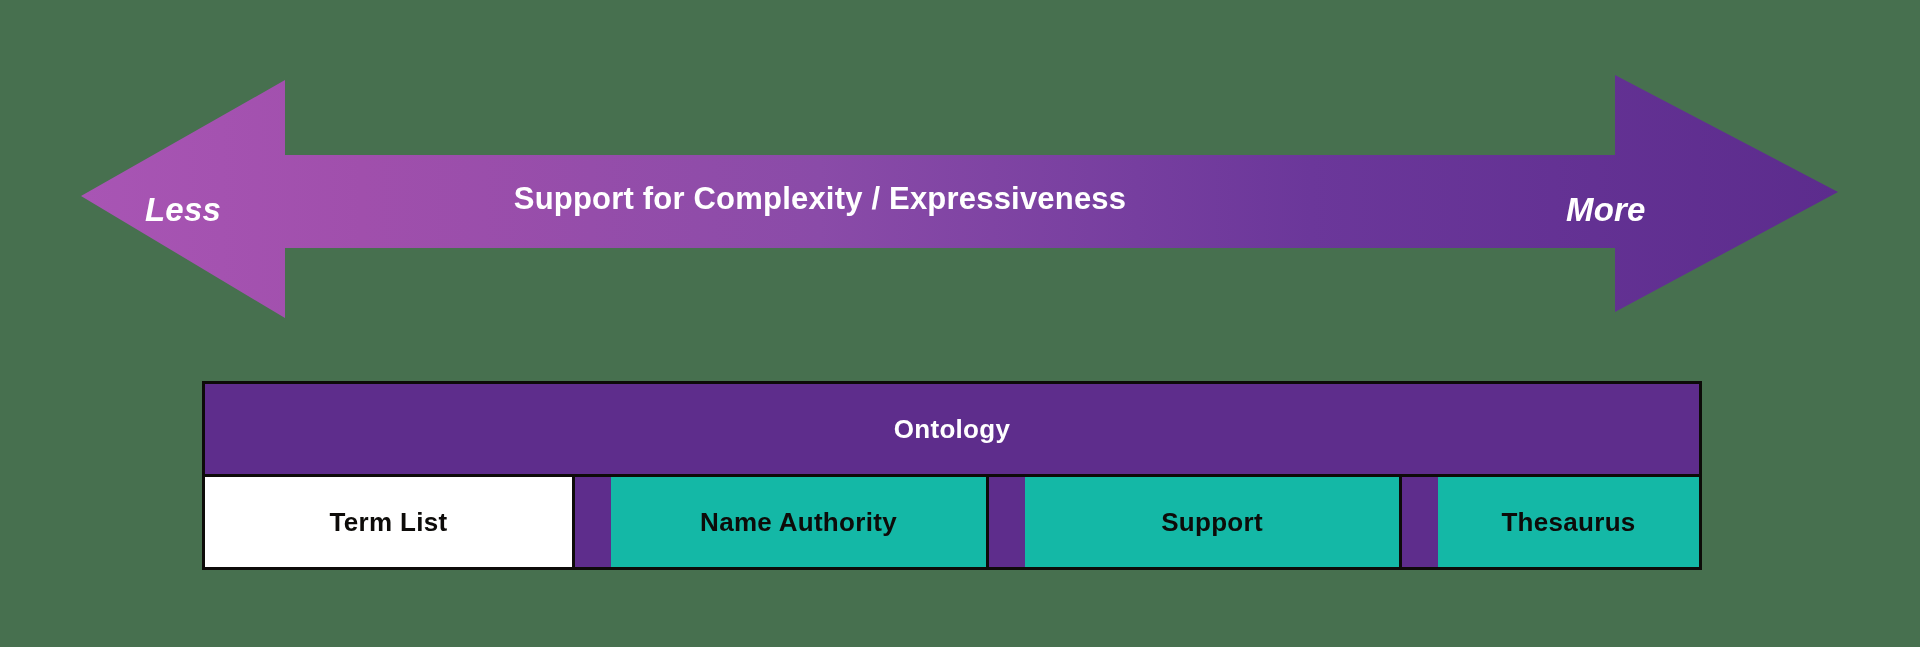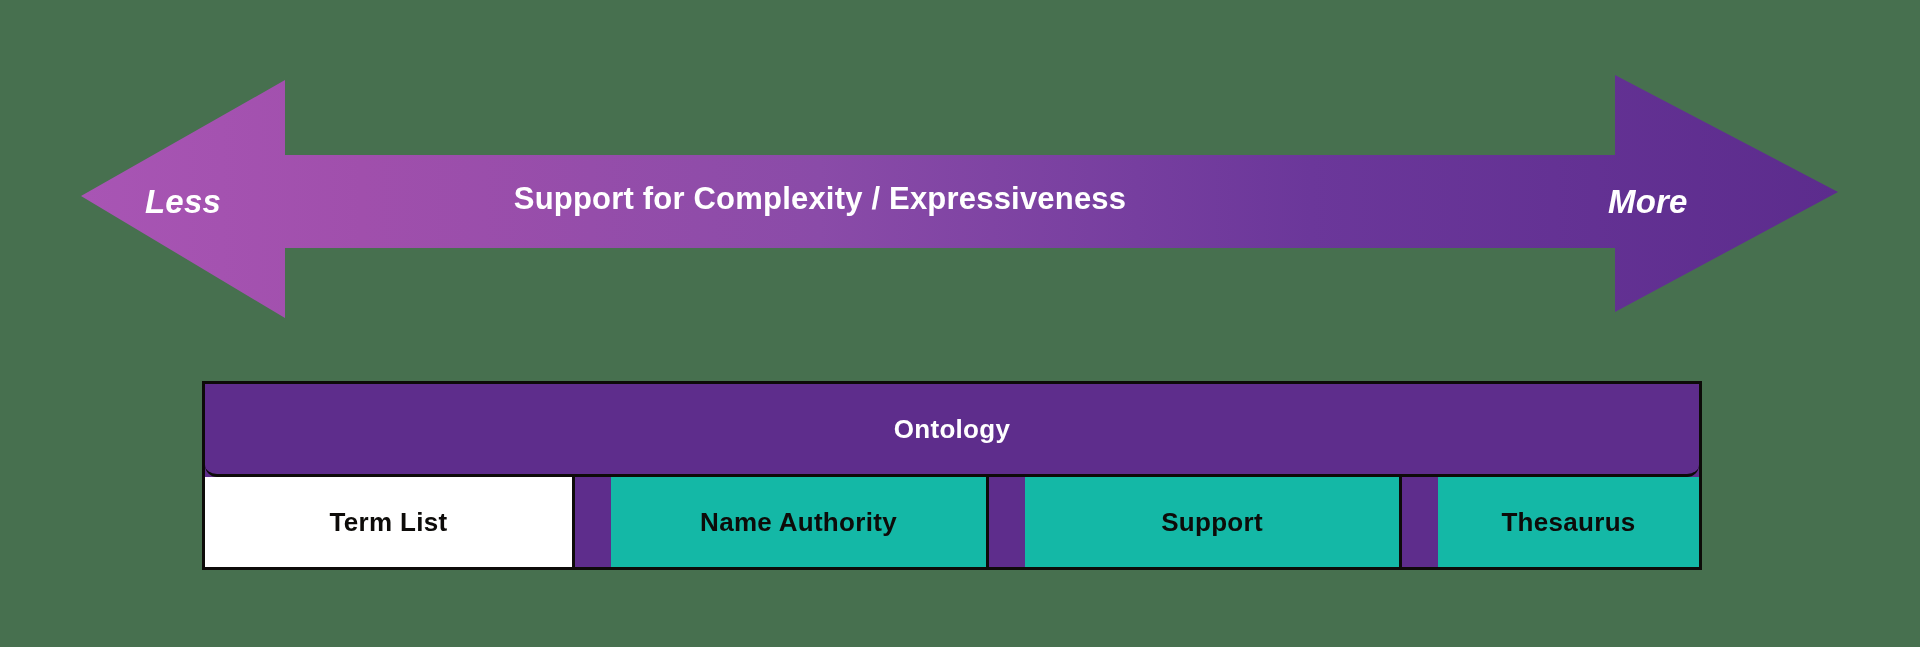--- a/index.html
+++ b/index.html
@@ -37,27 +37,28 @@
 
   .arrow-label {
     position: absolute;
     font-style: italic;
     font-weight: bold;
     font-size: 33px;
     color: #FFFFFF;
     letter-spacing: 0.2px;
     white-space: nowrap;
     line-height: 1;
+    margin-top: 8px;
   }
   #label-less {
     left: 145px;
     top: 185px;
   }
   #label-more {
-    left: 1608px;
+    left: 1566px;
     top: 185px;
   }
 
   #arrow-center-label {
     position: absolute;
     left: 0;
     top: 183px;
     width: 1640px;
     text-align: center;
     font-size: 31px;
@@ -96,21 +97,20 @@
     background: #5E2D8C;
   }
   #ontology-row {
     height: 90px;
     flex: 0 0 90px;
     border-bottom: 3px solid #0D0B09;
     background: #5E2D8C;
     display: flex;
     align-items: center;
     justify-content: center;
-    border-radius: 12px;
   }
   #ontology-label {
     font-size: 26px;
     font-weight: bold;
     color: #FFFFFF;
     letter-spacing: 0.3px;
     white-space: nowrap;
   }
   #types-row {
     flex: 1 1 auto;

